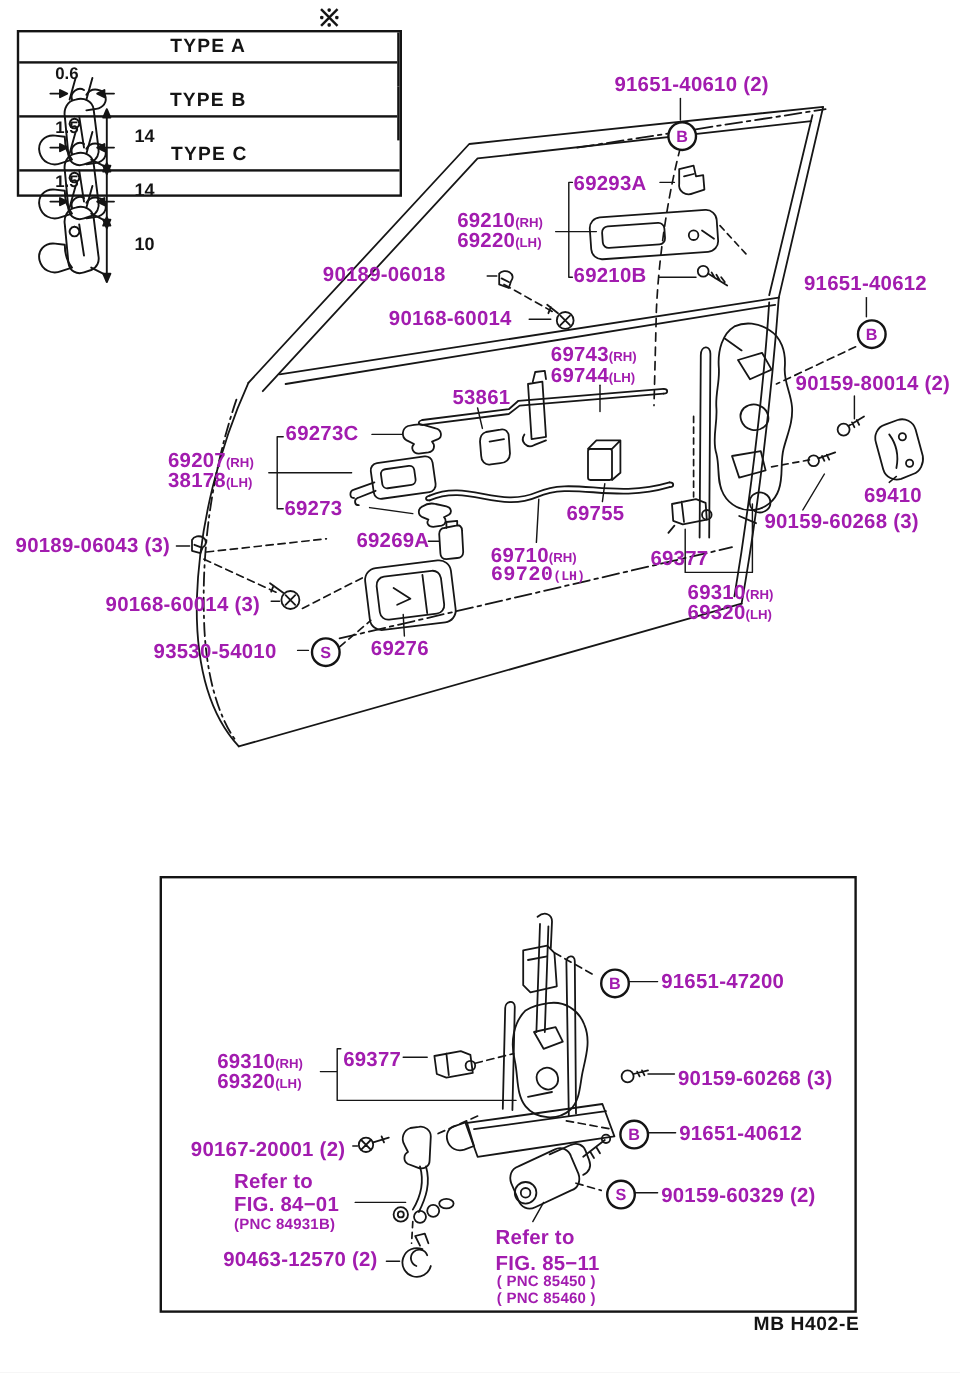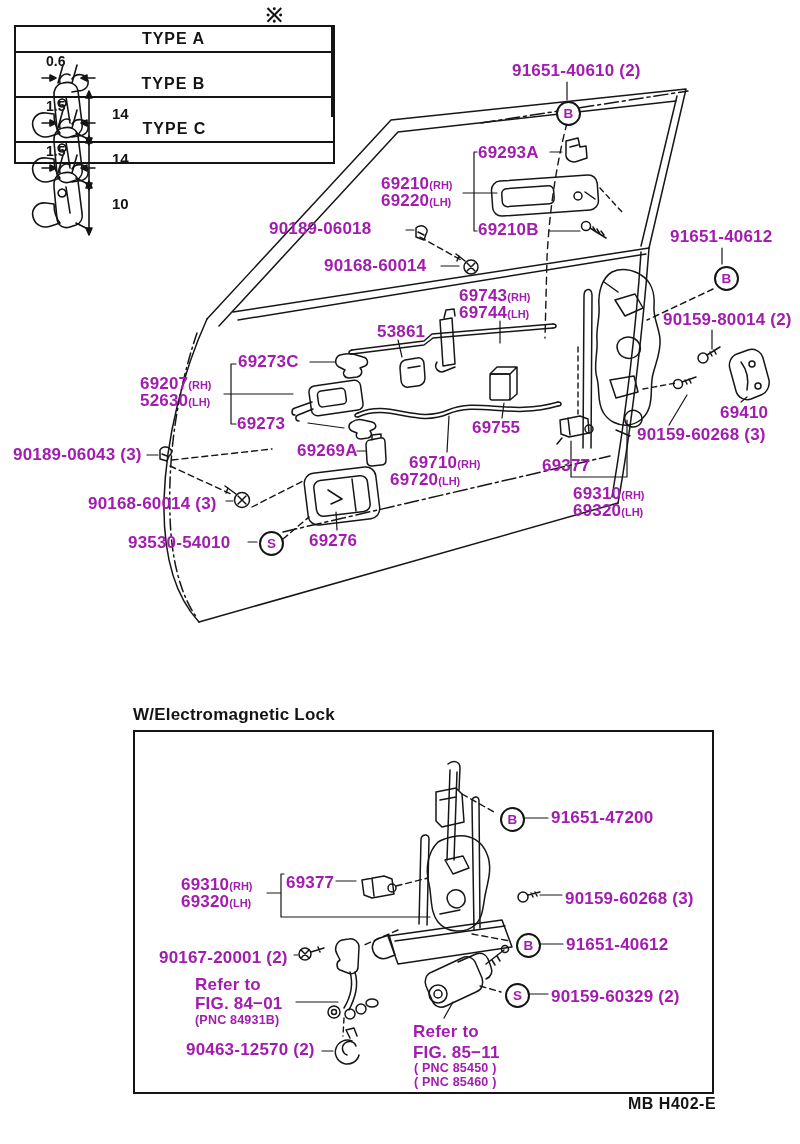--- a/index.html
+++ b/index.html
@@ -303,49 +303,48 @@
       <path d="M540,895 H562"></path>
       <path d="M539,944 H563"></path>
       <path d="M528,994 H548"></path>
       <path d="M294,955 H298"></path>
       <path d="M296,1002 H338"></path>
       <path d="M322,1051 H333"></path>
       <path d="M453,1002 L444,1018"></path>
     </g>
   </svg>
 
-  <div class="em-title">W/Electromagnetic Lock</div>
   <div class="em-box"></div>
 
   <div id="labels-main">
       <div class="callout" style="left: 512px; top: 62px;"><span>91651-40610 (2)</span></div>
       <div class="callout circ" style="left: 556px; top: 101px;"><span>B</span></div>
       <div class="callout" style="left: 478px; top: 144px;"><span>69293A</span></div>
       <div class="callout" style="left: 381px; top: 175px;"><span>69210</span><span class="suf">(RH)</span></div>
       <div class="callout" style="left: 381px; top: 192px;"><span>69220</span><span class="suf">(LH)</span></div>
       <div class="callout" style="left: 478px; top: 221px;"><span>69210B</span></div>
       <div class="callout" style="left: 269px; top: 220px;"><span>90189-06018</span></div>
       <div class="callout" style="left: 324px; top: 257px;"><span>90168-60014</span></div>
       <div class="callout" style="left: 670px; top: 228px;"><span>91651-40612</span></div>
       <div class="callout circ" style="left: 714px; top: 266px;"><span>B</span></div>
       <div class="callout" style="left: 459px; top: 287px;"><span>69743</span><span class="suf">(RH)</span></div>
       <div class="callout" style="left: 459px; top: 304px;"><span>69744</span><span class="suf">(LH)</span></div>
       <div class="callout" style="left: 663px; top: 311px;"><span>90159-80014 (2)</span></div>
       <div class="callout" style="left: 377px; top: 323px;"><span>53861</span></div>
       <div class="callout" style="left: 238px; top: 353px;"><span>69273C</span></div>
       <div class="callout" style="left: 140px; top: 375px;"><span>69207</span><span class="suf">(RH)</span></div>
-      <div class="callout" style="left: 140px; top: 392px;"><span>52630</span><span class="suf">(LH)</span></div>
+      <div class="callout" style="left: 140px; top: 392px;"><span>38178</span><span class="suf">(LH)</span></div>
       <div class="callout" style="left: 237px; top: 415px;"><span>69273</span></div>
       <div class="callout" style="left: 472px; top: 419px;"><span>69755</span></div>
       <div class="callout" style="left: 720px; top: 404px;"><span>69410</span></div>
       <div class="callout" style="left: 637px; top: 426px;"><span>90159-60268 (3)</span></div>
       <div class="callout" style="left: 13px; top: 446px;"><span>90189-06043 (3)</span></div>
       <div class="callout" style="left: 276px; top: 442px; margin-left: 21px;"><span>69269A</span></div>
       <div class="callout" style="left: 409px; top: 454px;"><span>69710</span><span class="suf">(RH)</span></div>
-      <div class="callout" style="left: 390px; top: 471px;"><span>69720</span><span class="suf">(LH)</span></div>
+      <div class="callout" style="left: 409px; top: 471px; font-family: Liberation Mono, monospace;"><span>69720</span><span class="suf">(LH)</span></div>
       <div class="callout" style="left: 542px; top: 457px;"><span>69377</span></div>
       <div class="callout" style="left: 573px; top: 485px;"><span>69310</span><span class="suf">(RH)</span></div>
       <div class="callout" style="left: 573px; top: 502px;"><span>69320</span><span class="suf">(LH)</span></div>
       <div class="callout" style="left: 88px; top: 495px;"><span>90168-60014 (3)</span></div>
       <div class="callout" style="left: 128px; top: 534px;"><span>93530-54010</span></div>
       <div class="callout circ" style="left: 259px; top: 531px;"><span>S</span></div>
       <div class="callout" style="left: 309px; top: 532px;"><span>69276</span></div>
     </div>
   <div id="labels-em">
       <div class="callout circ" style="left: 500px; top: 807px;"><span>B</span></div>

